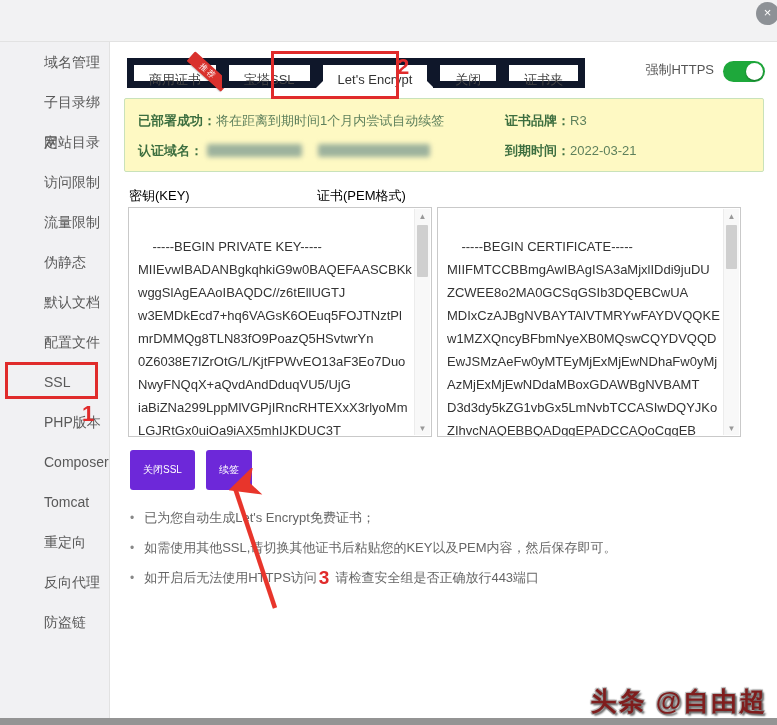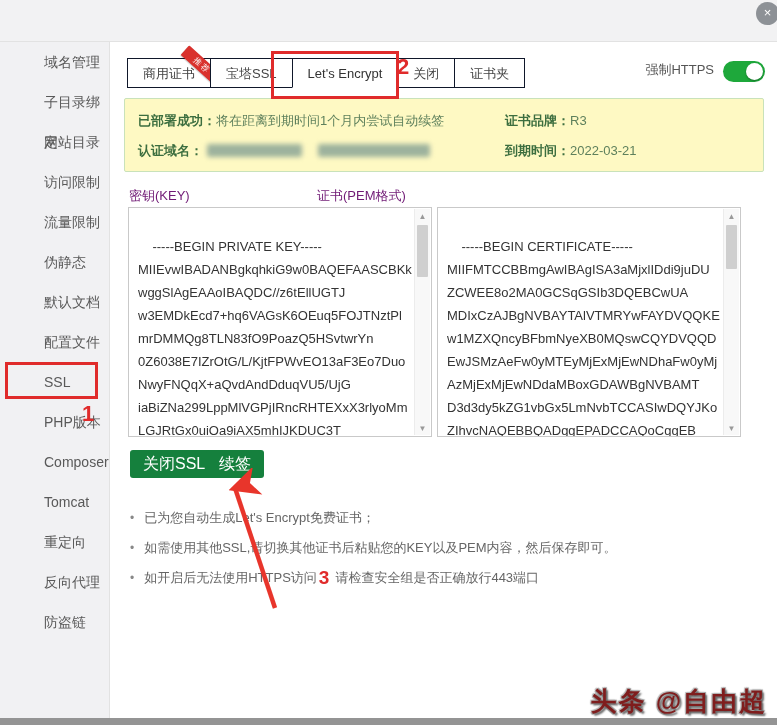--- a/index.html
+++ b/index.html
@@ -17,21 +17,21 @@
              background:#8d9196;color:#fff;font-size:13px;text-align:center;line-height:22px;cursor:pointer;}
 
   
   .sidebar{position:absolute;left:0;top:42px;width:110px;height:676px;background:#f1f1f3;
            border-right:1px solid #e2e2e2;box-sizing:border-box;}
   .side-item{height:40px;line-height:40px;padding-left:44px;font-size:14px;color:#595959;cursor:pointer;}
 
   
   .tabs{position:absolute;left:128px;top:58px;display:flex;}
   .tab{height:30px;line-height:30px;padding:0 15px;font-size:13px;color:#444;background:#fff;
-       border:1px solid #0f172a;margin-left:-1px;position:relative;box-sizing:border-box;cursor:pointer;white-space:nowrap;}
+       border:7px solid #0f172a;margin-left:-1px;position:relative;box-sizing:border-box;cursor:pointer;white-space:nowrap;}
   .tab.active{border-bottom-color:#fff;color:#333;}
   .ribbon{position:absolute;right:-15px;top:0px;width:46px;height:13px;background:#d9312d;color:#fff;
           font-size:8px;line-height:13px;text-align:center;transform:rotate(42deg);letter-spacing:2px;
           border-radius:1px;box-shadow:0 1px 1px rgba(0,0,0,.2);}
 
   
   .https-group{position:absolute;top:61px;right:12px;display:flex;align-items:flex-start;gap:9px;}
   .https-label{font-size:13px;color:#555;}
   .toggle{width:42px;height:21px;border-radius:11px;background:#1ea83b;position:relative;cursor:pointer;}
   .knob{position:absolute;right:2px;top:2px;width:17px;height:17px;border-radius:50%;background:#fff;
@@ -42,35 +42,35 @@
               border:1px solid #c9e2ba;border-radius:2px;box-sizing:border-box;font-size:13px;}
   .st-row{position:absolute;white-space:nowrap;}
   .st-deploy{left:13px;top:13px;} .st-domain{left:13px;top:43px;}
   .st-brand{left:380px;top:13px;} .st-exp{left:380px;top:43px;}
   .st-label{font-weight:bold;color:#3c6e3f;}
   .st-text{color:#5e805c;}
   .pill{display:inline-block;height:13px;border-radius:2px;background:#9db29d;filter:blur(2.5px);vertical-align:-2px;}
   .pill1{width:95px;margin-left:4px;} .pill2{width:112px;margin-left:16px;}
 
   
-  .col-label{position:absolute;font-size:13px;color:#701a75;}
+  .col-label{position:absolute;font-size:13px;color:#000000;}
   #key-label{left:129px;top:187px;} #pem-label{left:317px;top:187px;}
   .ta{position:absolute;top:207px;width:304px;height:230px;border:1px solid #c9c9c9;background:#fff;
       box-sizing:border-box;font-size:13px;line-height:23px;color:#333;white-space:pre;overflow:hidden;
       padding:4px 20px 4px 9px;cursor:text;}
   #key-ta{left:128px;} #cert-ta{left:437px;}
   .sb{position:absolute;top:1px;bottom:1px;right:1px;width:15px;background:#f8f8f8;border-left:1px solid #ececec;}
   .sb-up,.sb-down{position:absolute;left:0;width:100%;height:14px;font-size:8px;color:#999;
                   text-align:center;line-height:15px;cursor:pointer;}
   .sb-up{top:0;} .sb-down{bottom:0;}
   .sb-thumb{position:absolute;left:2px;width:11px;background:#cfcfcf;border-radius:1px;cursor:pointer;}
   .thumb-key{top:16px;height:52px;} .thumb-cert{top:16px;height:44px;}
 
   
-  .btn{position:absolute;top:450px;height:28px;background:#15803d;color:#fff;font-size:16px;border:none;
+  .btn{position:absolute;top:450px;height:40px;background:#6d28d9;color:#fff;font-size:10px;border:none;
        border-radius:3px;padding:0 13px;cursor:pointer;}
   #btn-close-ssl{left:130px;} #btn-renew{left:206px;text-align:center;}
 
   
   .notes{position:absolute;left:130px;top:503px;font-size:13px;color:#666;}
   .note{height:30px;line-height:30px;white-space:nowrap;}
   .bullet{color:#888;margin-right:10px;font-size:12px;}
   .num3{color:#e02b2b;font-weight:bold;font-size:19px;vertical-align:-2px;margin:0 6px 0 2px;}
 
   

